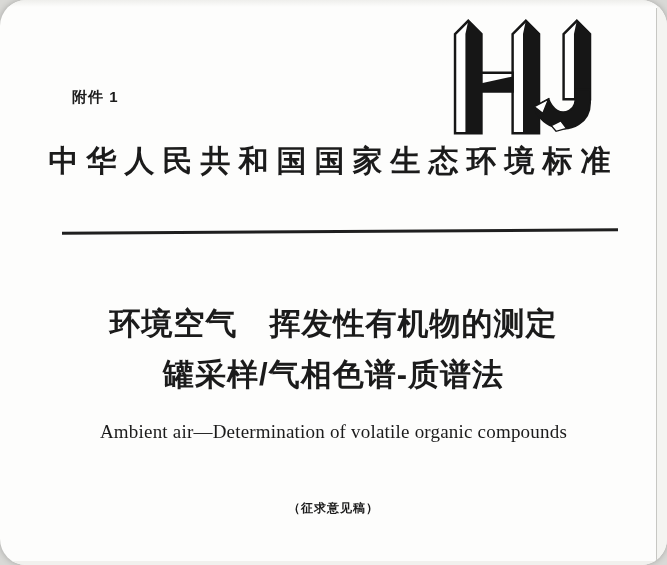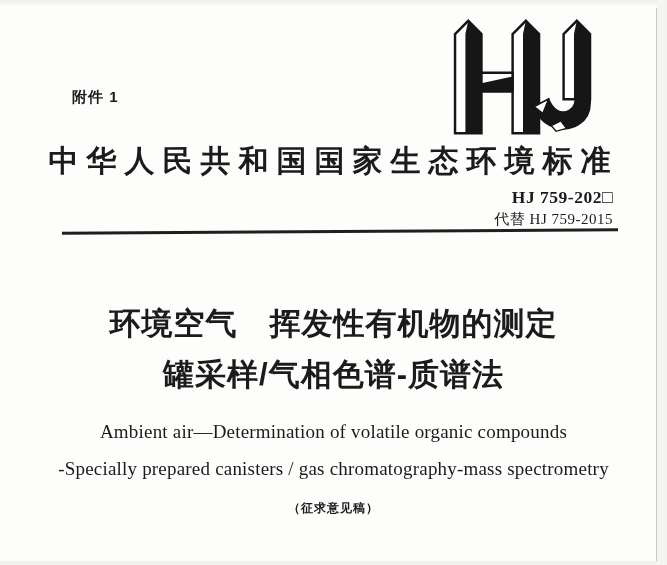--- a/index.html
+++ b/index.html
@@ -4,20 +4,21 @@
 <style>
   html,body{margin:0;padding:0;background:#d9d9d6;}
   .page{
     position:relative;
     width:667px;height:565px;
     background:#fdfdfc;
     color:#1b1b1b;
     font-family:"Liberation Sans",sans-serif;
     overflow:hidden;
     box-shadow:0 0 6px rgba(0,0,0,.25);
+    border-radius:26px;
   }
   .scan-top{
     position:absolute;left:0;top:0;right:0;height:7px;
     background:linear-gradient(#ececе8,#fdfdfc);
     background:linear-gradient(#ededea,#fdfdfc);
     opacity:.9;
   }
   .scan-right-strip{
     position:absolute;top:0;bottom:0;left:657px;right:0;
     background:#f4f4f1;
@@ -108,28 +109,23 @@
 
       <path d="M146,76 L146,90 C146,110 127,122 107,115 C96,111 89,102 87,94 L102,86 C106,97 115,103 124,98 C130,95 131,90 131,76 Z" fill="#161616" stroke="#161616" stroke-width="2"></path>
 
       <polygon points="87,94 102,86 96,101" fill="#ffffff" stroke="#161616" stroke-width="1.4"></polygon>
       <polygon points="105,114 115,109 121,117 110,120" fill="#ffffff" stroke="#161616" stroke-width="1.4"></polygon>
     </svg>
   </div>
 
   <div class="center org-heading">中华人民共和国国家生态环境标准</div>
 
-  <div class="code-block">
-    <div class="std-code">HJ 759-202□</div>
-    <div class="replaces">代替 HJ 759-2015</div>
-  </div>
 
   <div class="header-rule"></div>
 
   <div class="center title-cn l2">罐采样/气相色谱-质谱法</div>
   <div class="center title-cn l1">环境空气　挥发性有机物的测定</div>
 
   <div class="center title-en l1">Ambient air—Determination of volatile organic compounds</div>
-  <div class="center title-en l2">-Specially prepared canisters / gas chromatography-mass spectrometry</div>
 
   <div class="center draft">（征求意见稿）</div>
 
 </div>
 
 </body></html>

